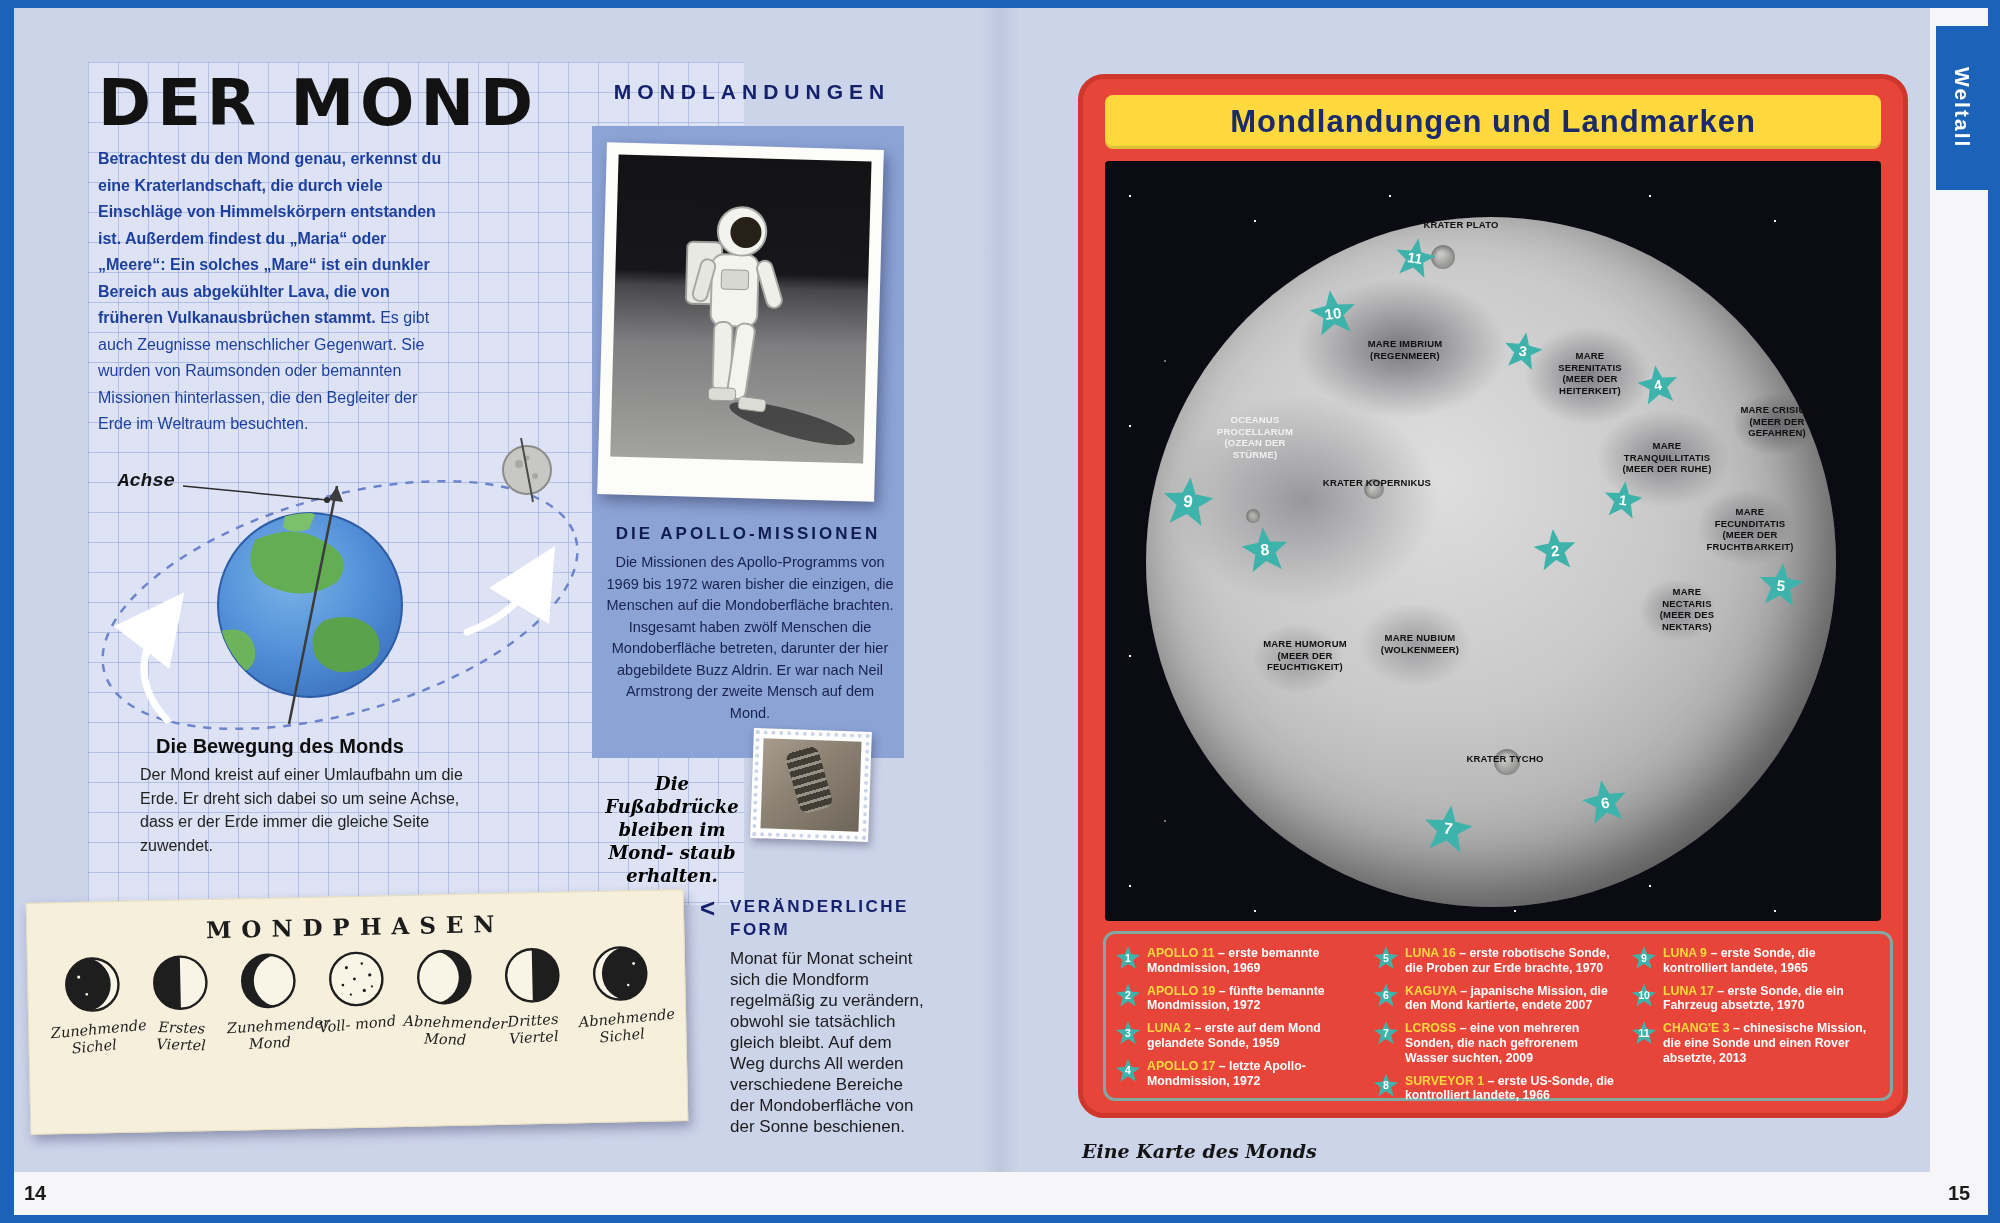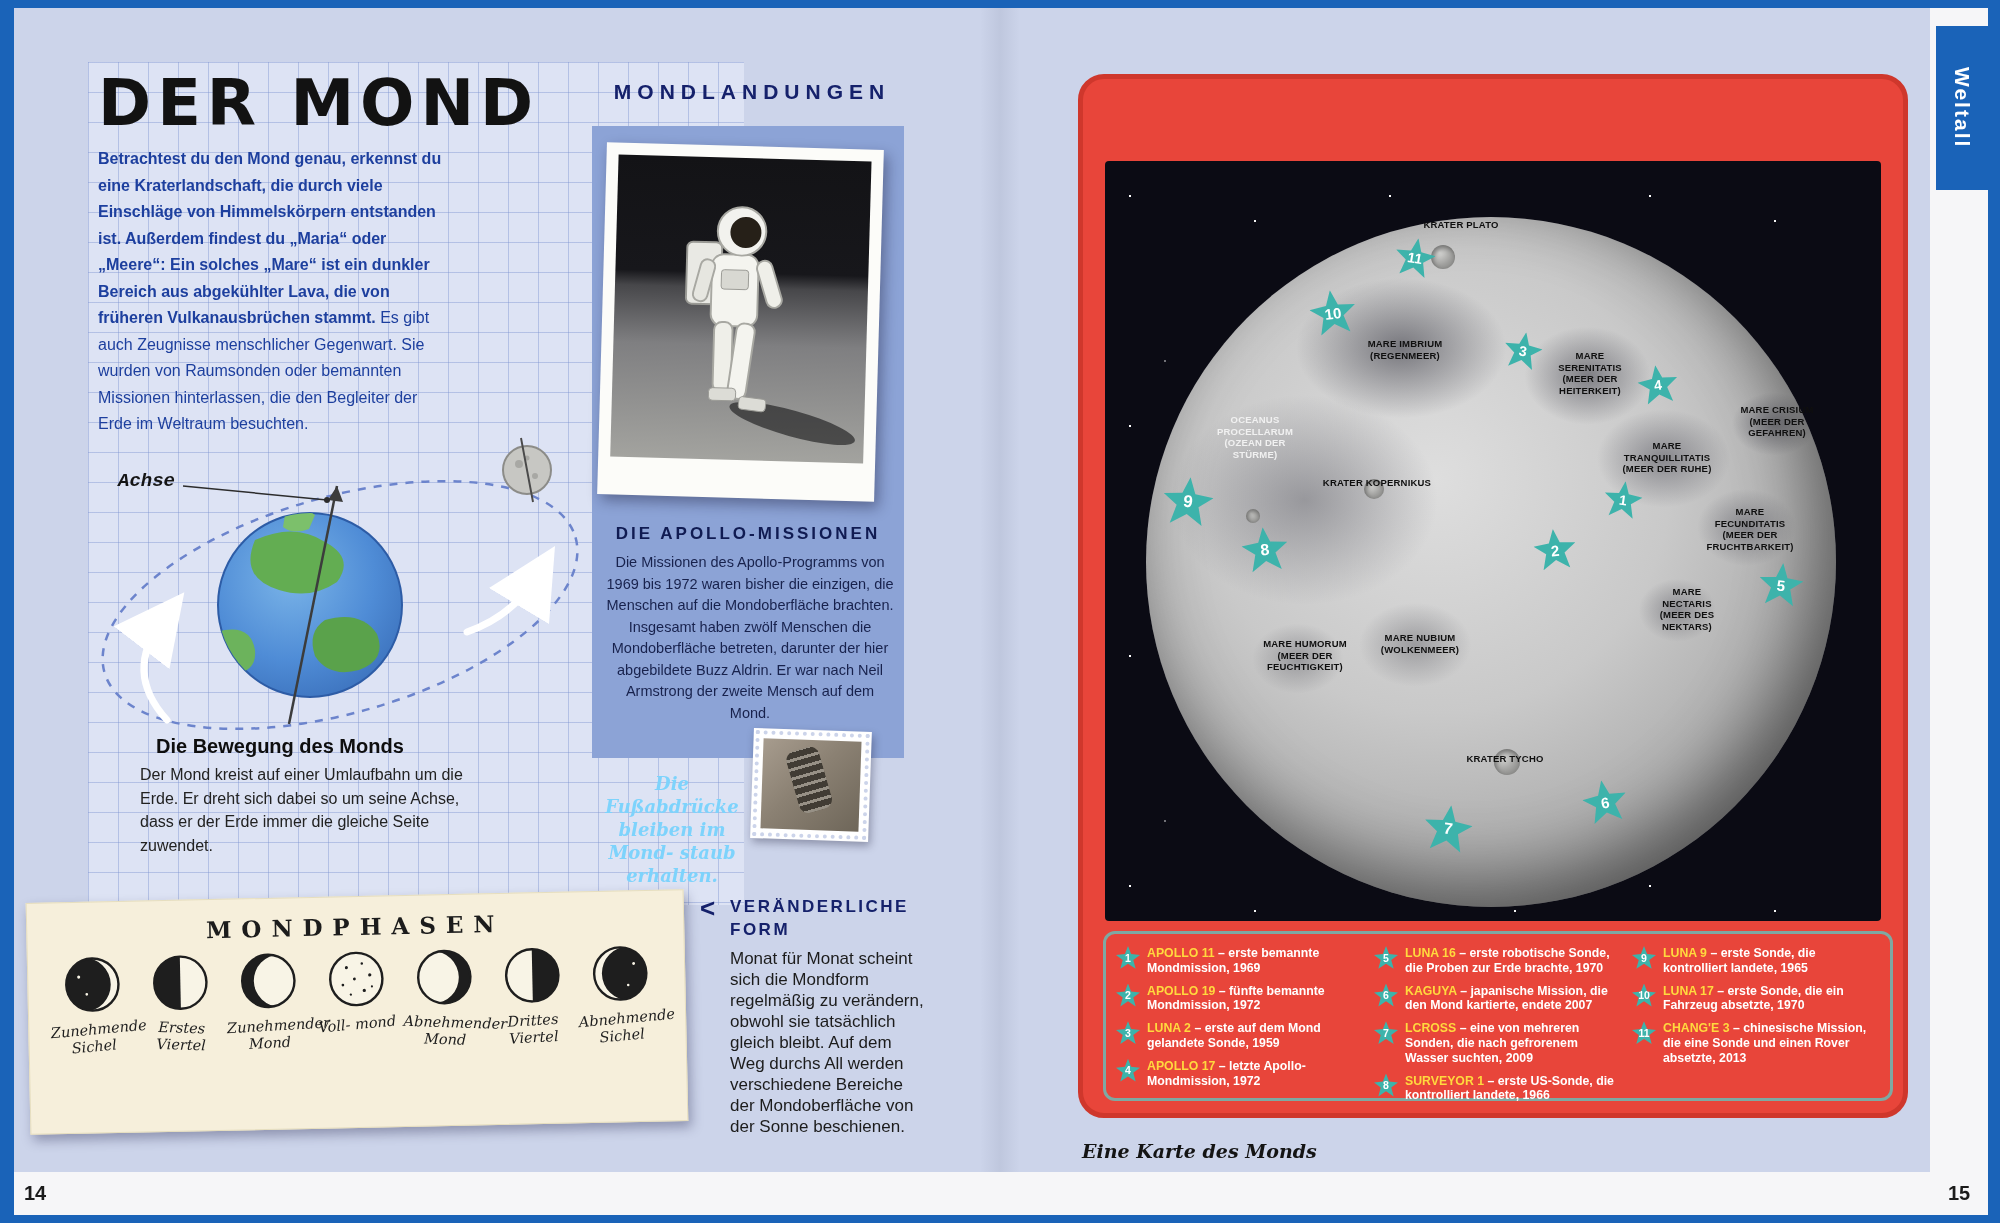--- a/index.html
+++ b/index.html
@@ -46,21 +46,21 @@
     transform:rotate(1.6deg);box-shadow:4px 6px 14px rgba(20,20,50,.4);padding:0;}
   .photo{position:absolute;left:12px;top:12px;right:12px;bottom:38px;overflow:hidden;
     background:linear-gradient(180deg,#131316 0%,#17171b 38%,#47474a 43%,#7f7f81 62%,#a3a39f 100%);}
   .ast-shadow{position:absolute;left:46%;top:83%;width:130px;height:26px;background:rgba(8,8,10,.55);
     border-radius:50%;transform:rotate(14deg);}
   .apollo-head{position:absolute;left:596px;top:524px;width:304px;text-align:center;font-size:17px;
     font-weight:bold;letter-spacing:3px;color:#101b52;}
   .apollo-body{position:absolute;left:606px;top:552px;width:288px;text-align:center;font-size:14.5px;
     line-height:21.5px;color:#18224d;}
   .fp-note{position:absolute;left:596px;top:772px;width:152px;text-align:center;font-size:18px;
-    line-height:23px;color:#7dd3fc;font-weight:bold;}
+    line-height:23px;color:#000000;font-weight:bold;}
   .stamp{position:absolute;left:752px;top:730px;width:118px;height:110px;background:#fff;
     transform:rotate(2deg);box-shadow:2px 4px 8px rgba(20,20,50,.35);
     outline:4px dotted #ccd4ea;outline-offset:-6px;}
   .stamp-img{position:absolute;left:10px;top:10px;right:10px;bottom:10px;
     background:linear-gradient(135deg,#a79c8e 0%,#8b8173 45%,#6e6659 100%);overflow:hidden;}
   .boot{position:absolute;left:30px;top:8px;width:34px;height:64px;background:#413c34;border-radius:10px;
     transform:rotate(-18deg);
     background-image:repeating-linear-gradient(0deg,rgba(236,228,214,.5) 0 3px,transparent 3px 9px);}
   .form-arrow{position:absolute;left:700px;top:893px;font-size:26px;font-weight:bold;color:#15216b;}
   .form-head{position:absolute;left:730px;top:895px;width:190px;font-size:17px;font-weight:bold;
@@ -328,20 +328,23 @@
   <div class="stamp-img">
     <div class="boot"></div>
   </div>
 </div>
 
 <div class="form-arrow">&lt;</div>
 <div class="form-head">VERÄNDERLICHE FORM</div>
 <div class="form-body">Monat für Monat scheint sich die Mondform regelmäßig zu verändern, obwohl sie tatsächlich gleich bleibt. Auf dem Weg durchs All werden verschiedene Bereiche der Mondoberfläche von der Sonne beschienen.</div>
 
 <div class="red-panel">
+  <div class="yellow-band">
+    <span>Mondlandungen und Landmarken</span>
+  </div>
 
   <div class="starfield">
     <div class="moon">
       <span class="crater" style="left:285px;top:28px;width:24px;height:24px"></span>
       <span class="crater" style="left:218px;top:262px;width:20px;height:20px"></span>
       <span class="crater" style="left:100px;top:292px;width:14px;height:14px"></span>
       <span class="crater" style="left:348px;top:532px;width:26px;height:26px"></span>
     </div>
 
     <span class="mlabel nowrap" style="left:356px;top:64px">KRATER PLATO</span>

